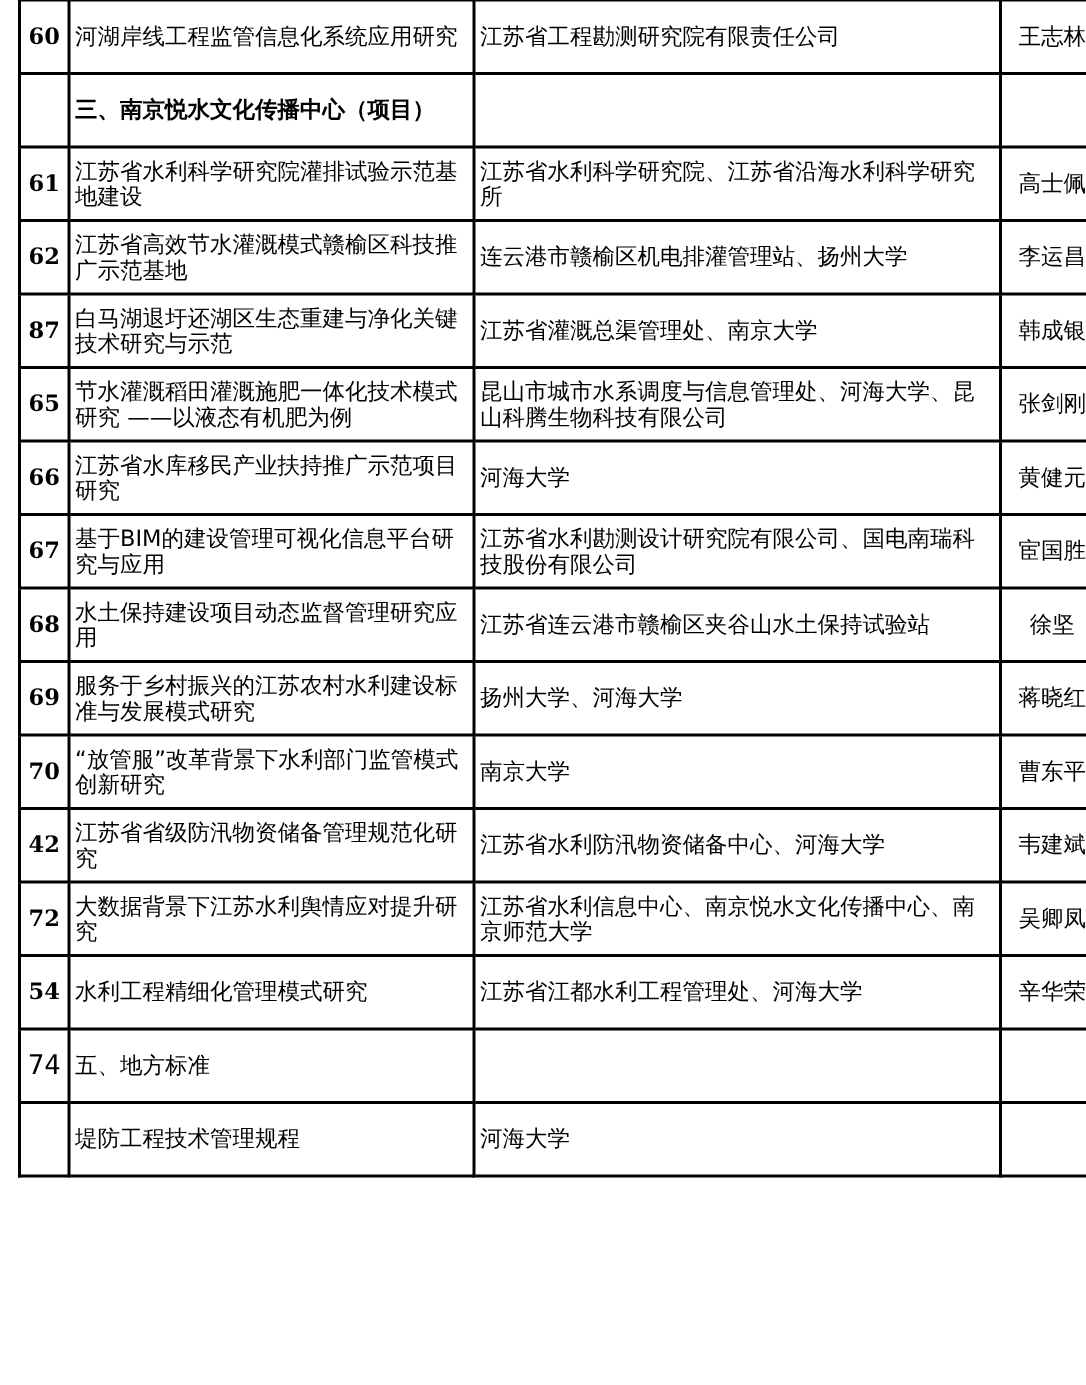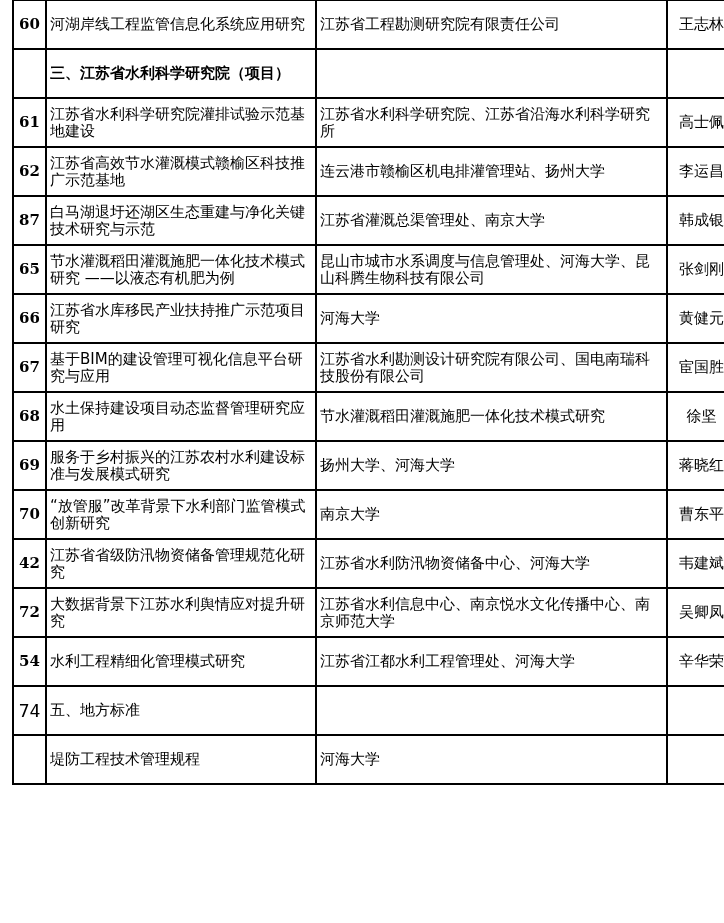--- a/index.html
+++ b/index.html
@@ -41,21 +41,21 @@
     </colgroup>
   <tbody>
     <tr>
       <td class="num">60</td>
       <td>河湖岸线工程监管信息化系统应用研究</td>
       <td>江苏省工程勘测研究院有限责任公司</td>
       <td class="person">王志林</td>
     </tr>
     <tr>
       <td class="num"></td>
-      <td class="section">三、江苏省水利科学研究院（项目）</td>
+      <td class="section">三、南京悦水文化传播中心（项目）</td>
       <td></td>
       <td></td>
     </tr>
     <tr>
       <td class="num">61</td>
       <td>江苏省水利科学研究院灌排试验示范基地建设</td>
       <td>江苏省水利科学研究院、江苏省沿海水利科学研究所</td>
       <td class="person">高士佩</td>
     </tr>
     <tr>
@@ -84,21 +84,21 @@
     </tr>
     <tr>
       <td class="num">67</td>
       <td>基于BIM的建设管理可视化信息平台研究与应用</td>
       <td>江苏省水利勘测设计研究院有限公司、国电南瑞科技股份有限公司</td>
       <td class="person">宦国胜</td>
     </tr>
     <tr>
       <td class="num">68</td>
       <td>水土保持建设项目动态监督管理研究应用</td>
-      <td>节水灌溉稻田灌溉施肥一体化技术模式研究</td>
+      <td>江苏省连云港市赣榆区夹谷山水土保持试验站</td>
       <td class="person">徐坚</td>
     </tr>
     <tr>
       <td class="num">69</td>
       <td>服务于乡村振兴的江苏农村水利建设标准与发展模式研究</td>
       <td>扬州大学、河海大学</td>
       <td class="person">蒋晓红</td>
     </tr>
     <tr>
       <td class="num">70</td>

